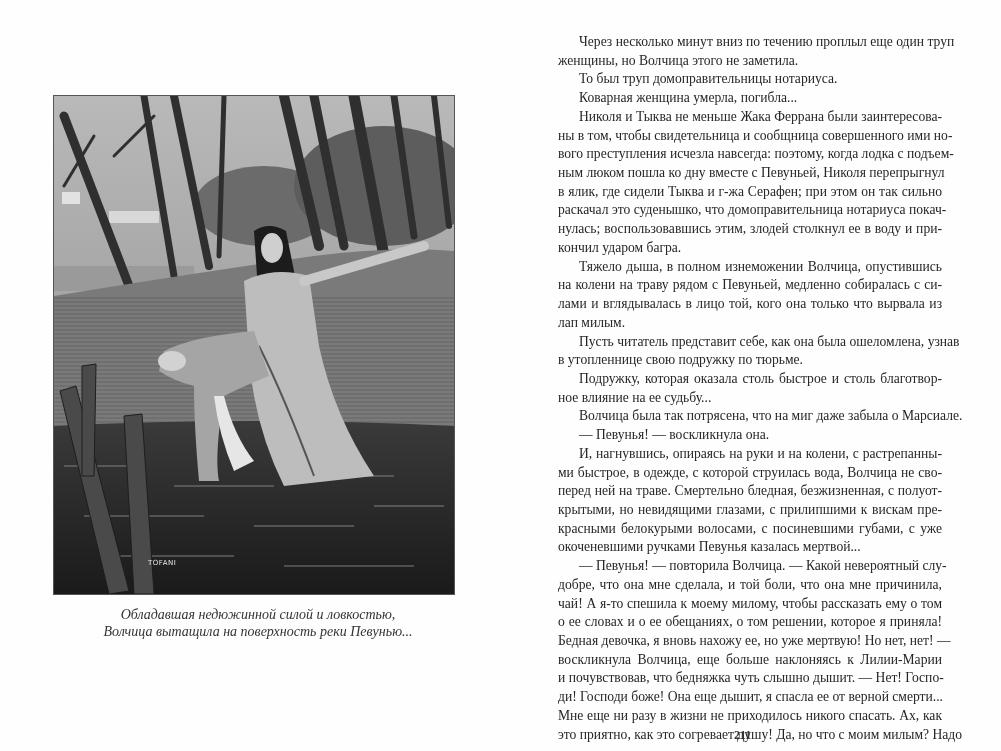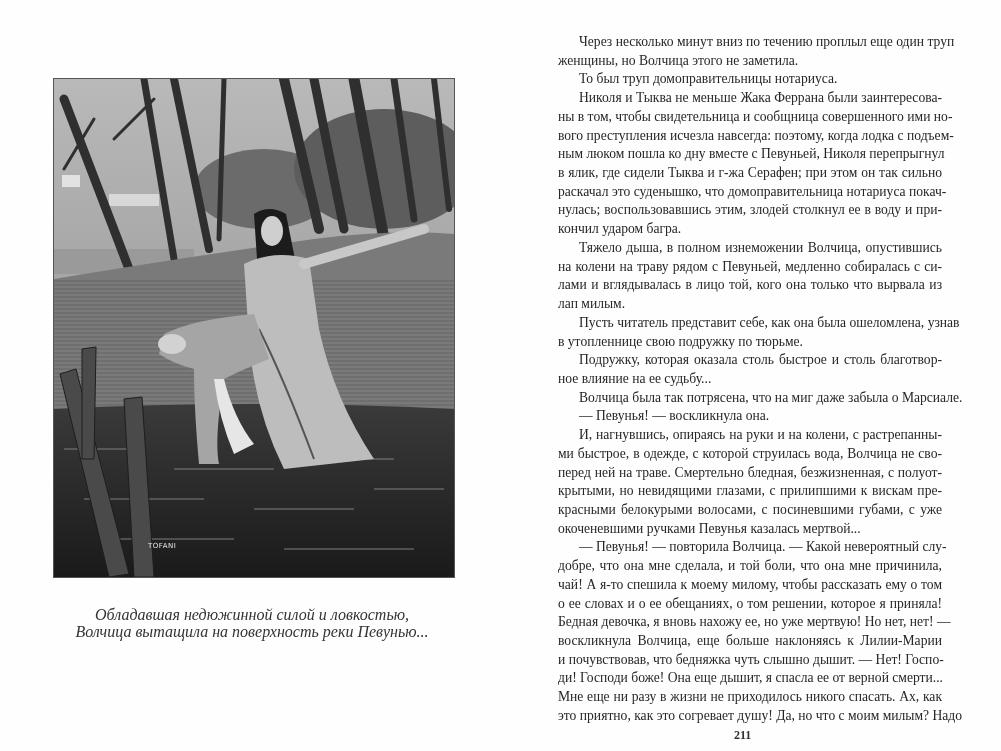--- a/index.html
+++ b/index.html
@@ -2,25 +2,25 @@
 <html><head>
   <meta charset="utf-8">
   <style>
     html, body { margin: 0; padding: 0; background: #ffffff; }
     body { width: 1001px; height: 751px; position: relative; overflow: hidden; font-family: "Liberation Serif", "DejaVu Serif", serif; color: #2b2b2b; }
     .spread { position: absolute; left: 0; top: 0; width: 1001px; height: 751px; background: #fefefe; }
     .page-left { position: absolute; left: 0; top: 0; width: 500px; height: 751px; }
     .page-right { position: absolute; left: 504px; top: 0; width: 501px; height: 751px; }
 
     
-    .illustration { position: absolute; left: 53px; top: 78px; width: 400px; height: 498px; overflow: hidden; border: 1px solid #555; background: #6e6e6e; }
+    .illustration { position: absolute; left: 53px; top: 95px; width: 400px; height: 498px; overflow: hidden; border: 1px solid #555; background: #6e6e6e; }
     .illustration svg { display: block; width: 100%; height: 100%; }
     .signature { position: absolute; left: 94px; top: 463px; font-family: "DejaVu Sans", sans-serif; font-size: 7px; letter-spacing: 0.5px; color: #e8e8e8; }
 
-    .caption { position: absolute; left: 62px; top: 606px; width: 380px; text-align: center; font-style: italic; font-size: 16px; line-height: 17px; color: #333; }
+    .caption { position: absolute; left: 68px; top: 606px; width: 380px; text-align: center; font-style: italic; font-size: 14px; line-height: 17px; color: #333; }
     .caption div { white-space: nowrap; }
 
     
     .text-column { position: absolute; left: 54px; top: 33px; width: 384px; font-size: 13.6px; line-height: 18.72px; color: #262626; }
     .line { white-space: nowrap; text-align: justify; text-align-last: justify; height: 18.72px; overflow: visible; }
     .line.indent { padding-left: 21px; }
     .line.last { text-align-last: left; }
     .page-number { position: absolute; left: 230px; top: 728px; width: 30px; font-size: 12px; font-weight: bold; color: #333; }
   </style>
 </head>
@@ -110,20 +110,21 @@
       <div>Обладавшая недюжинной силой и ловкостью,</div>
       <div>Волчица вытащила на поверхность реки Певунью...</div>
     </div>
   </div>
 
   <div class="page-right">
     <div class="text-column" id="text-column">
         <div class="line indent">Через несколько минут вниз по течению проплыл еще один труп</div>
         <div class="line last">женщины, но Волчица этого не заметила.</div>
         <div class="line indent last">То был труп домоправительницы нотариуса.</div>
+        <div class="line indent last">Коварная женщина умерла, погибла...</div>
         <div class="line indent">Николя и Тыква не меньше Жака Феррана были заинтересова-</div>
         <div class="line">ны в том, чтобы свидетельница и сообщница совершенного ими но-</div>
         <div class="line">вого преступления исчезла навсегда: поэтому, когда лодка с подъем-</div>
         <div class="line">ным люком пошла ко дну вместе с Певуньей, Николя перепрыгнул</div>
         <div class="line">в ялик, где сидели Тыква и г-жа Серафен; при этом он так сильно</div>
         <div class="line">раскачал это суденышко, что домоправительница нотариуса покач-</div>
         <div class="line">нулась; воспользовавшись этим, злодей столкнул ее в воду и при-</div>
         <div class="line last">кончил ударом багра.</div>
         <div class="line indent">Тяжело дыша, в полном изнеможении Волчица, опустившись</div>
         <div class="line">на колени на траву рядом с Певуньей, медленно собиралась с си-</div>

